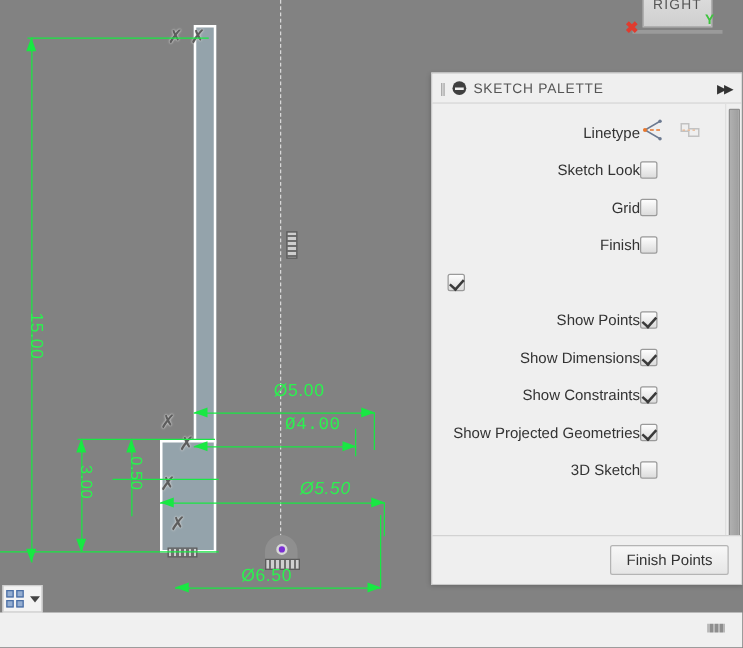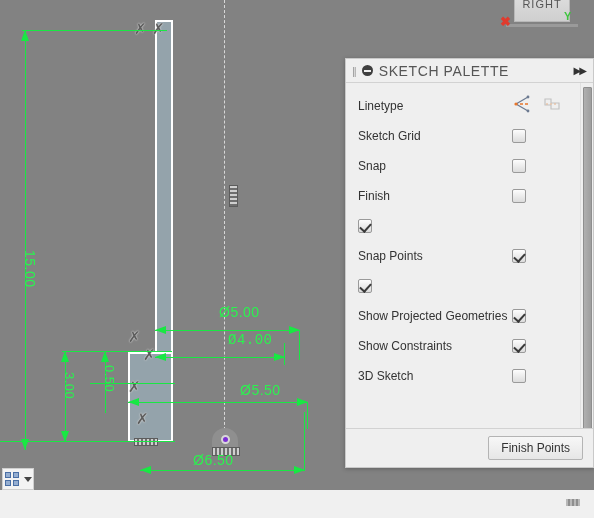--- a/index.html
+++ b/index.html
@@ -89,36 +89,36 @@
   #pal-header {
     height:24px; background:#efefef; border-bottom:1px solid #d2d2d2;
     display:flex; align-items:center; padding:0 6px; gap:6px; flex:none;
   }
   .grip { color:#9a9a9a; font-size:11px; letter-spacing:-1px; }
   .dot-icon {
     width:11px;height:11px;border-radius:50%;background:#3f3f3f;
     position:relative; flex:none;
   }
   .dot-icon::after{content:"";position:absolute;left:2px;top:4.5px;width:7px;height:2px;background:#efefef;}
-  #pal-title { font-size:14px; color:#555; letter-spacing:0.6px; flex:1; }
+  #pal-title { font-size:11px; color:#555; letter-spacing:0.6px; flex:1; }
   #pal-collapse { color:#333; font-size:10px; letter-spacing:-2px; padding-right:2px; }
 
   #pal-body { flex:1; overflow:hidden; position:relative; background:#efefef; border-bottom:1px solid #d2d2d2;}
   #pal-scroll { position:absolute; left:0; top:0; right:13px; bottom:0; padding:8px 0 0 0; }
 
   .section-head {
     display:flex; align-items:center; gap:8px;
     padding:4px 0 10px 12px; font-size:12.5px; color:#222; font-weight:bold;
   }
   .tri { width:0;height:0;border-left:5px solid transparent;border-right:5px solid transparent;border-top:7px solid #333; }
 
   .opt-row {
     display:flex; align-items:center; height:30px; padding:0 0 0 12px;
   }
-  .opt-label { flex:1; font-size:12px; color:#333; }
+  .opt-label { flex:1; font-size:12px; color:#333;text-align:right; }
   .opt-ctrl { width:68px; display:flex; align-items:center; gap:10px; }
 
   .cbox {
     width:14px;height:14px;border:1px solid #9a9a9a;border-radius:2px;
     background:linear-gradient(180deg,#fdfdfd,#dcdcdc);
     position:relative; flex:none;
   }
   .cbox.on::after{
     content:"";position:absolute;left:3px;top:1px;width:5px;height:9px;
     border:solid #3a3a3a;border-width:0 2px 2px 0;transform:rotate(42deg);
@@ -212,21 +212,21 @@
   <div class="gl hl" style="left:155px; top:357px; width:130px;"></div>
   <div class="gl vl" style="left:284px; top:343px; height:22px;"></div>
   <div class="arr arr-right" style="left:274px; top:353px;"></div>
   <div class="arr arr-left" style="left:155px; top:353px;"></div>
   <div class="dim" style="left:228px; top:332px;font-family:Liberation Mono, monospace;">Ø4.00</div>
 
   <div class="gl hl" style="left:128px; top:402px; width:180px;"></div>
   <div class="gl vl" style="left:307px; top:402px; height:27px;"></div>
   <div class="arr arr-right" style="left:297px; top:398px;"></div>
   <div class="arr arr-left" style="left:128px; top:398px;"></div>
-  <div class="dim" style="left:240px; top:382px;">Ø5.50</div>
+  <div class="dim" style="left:240px; top:382px;font-style:italic;">Ø5.50</div>
 
   <div class="gl hl" style="left:140px; top:470px; width:165px;"></div>
   <div class="gl vl" style="left:304px; top:412px; height:58px;"></div>
   <div class="arr arr-right" style="left:294px; top:466px;"></div>
   <div class="arr arr-left" style="left:140px; top:466px;"></div>
   <div class="dim" style="left:193px; top:452px;">Ø6.50</div>
 
   <div id="gridbtn">
     <span class="gicon">
         <i></i>
@@ -266,68 +266,69 @@
               <svg width="20" height="18" viewBox="0 0 20 18">
                 <path d="M3 4 H9 V8 H17 V14 H9 V10 H3 Z" stroke="#c2c2c2" stroke-width="1.2" fill="none"></path>
                 <path d="M4 9 H16" stroke="#e8b48c" stroke-width="1" stroke-dasharray="2 2"></path>
               </svg>
             </span>
           </span>
         </div>
 
 
         <div class="opt-row">
-          <span class="opt-label">Sketch Grid</span>
+          <span class="opt-label">Sketch Look</span>
           <span class="opt-ctrl">
               <span class="cbox"></span>
             </span>
         </div>
 
         <div class="opt-row">
-          <span class="opt-label">Snap</span>
+          <span class="opt-label">Grid</span>
           <span class="opt-ctrl">
               <span class="cbox"></span>
             </span>
         </div>
 
         <div class="opt-row">
           <span class="opt-label">Finish</span>
           <span class="opt-ctrl">
               <span class="cbox"></span>
             </span>
         </div>
 
         <div class="opt-row">
           <span class="opt-ctrl">
               <span class="cbox on"></span>
             </span>
         </div>
 
         <div class="opt-row">
-          <span class="opt-label">Snap Points</span>
-          <span class="opt-ctrl">
-              <span class="cbox on"></span>
-            </span>
-        </div>
-
-        <div class="opt-row">
+          <span class="opt-label">Show Points</span>
+          <span class="opt-ctrl">
+              <span class="cbox on"></span>
+            </span>
+        </div>
+
+        <div class="opt-row">
+          <span class="opt-label">Show Dimensions</span>
+          <span class="opt-ctrl">
+              <span class="cbox on"></span>
+            </span>
+        </div>
+
+        <div class="opt-row">
+          <span class="opt-label">Show Constraints</span>
           <span class="opt-ctrl">
               <span class="cbox on"></span>
             </span>
         </div>
 
         <div class="opt-row">
           <span class="opt-label">Show Projected Geometries</span>
-          <span class="opt-ctrl">
-              <span class="cbox on"></span>
-            </span>
-        </div>
-
-        <div class="opt-row">
-          <span class="opt-label">Show Constraints</span>
           <span class="opt-ctrl">
               <span class="cbox on"></span>
             </span>
         </div>
 
         <div class="opt-row">
           <span class="opt-label">3D Sketch</span>
           <span class="opt-ctrl">
               <span class="cbox"></span>
             </span>

